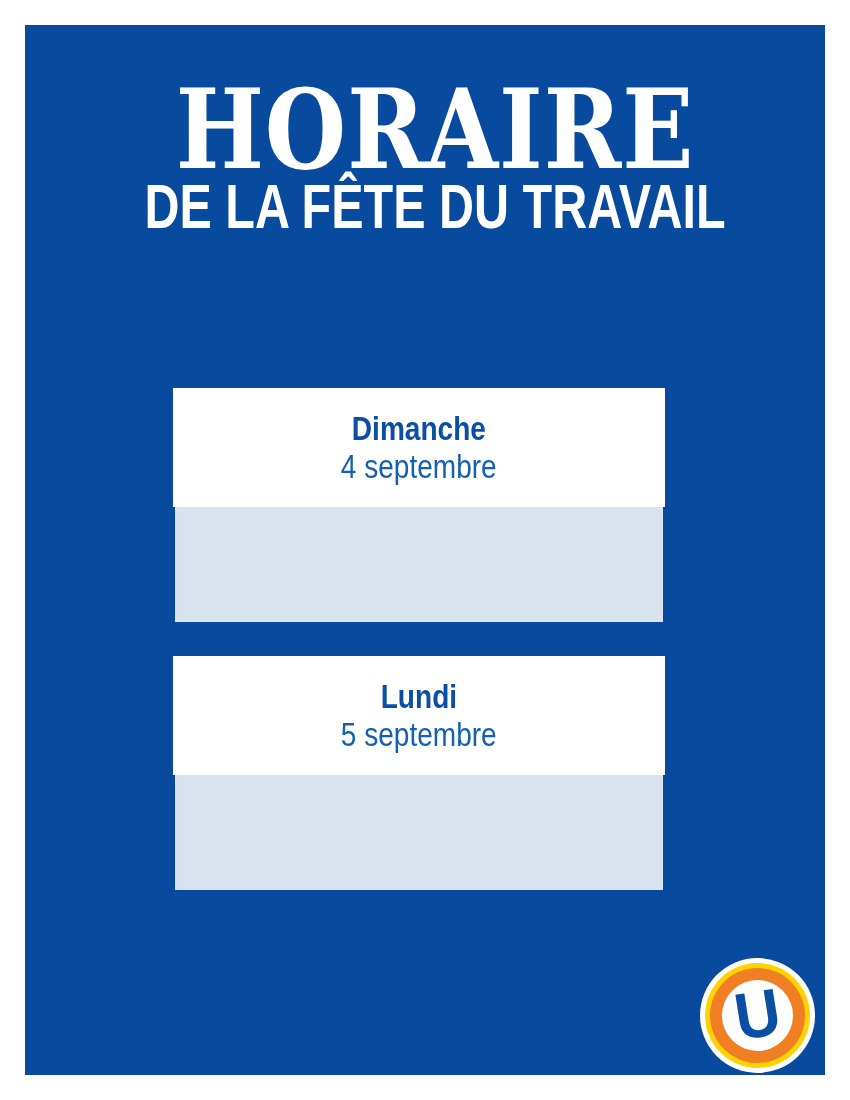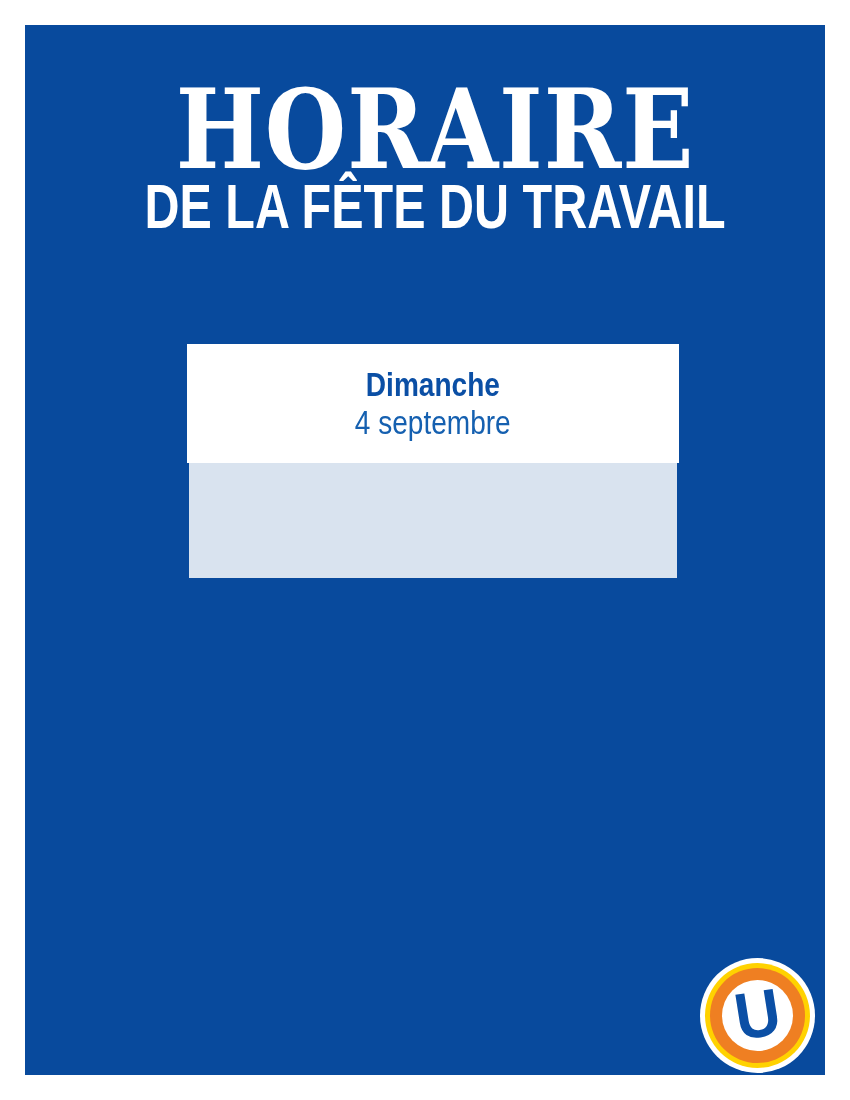--- a/index.html
+++ b/index.html
@@ -48,22 +48,23 @@
     font-size: 63px;
     line-height: 1;
     transform: scaleX(0.77);
     transform-origin: center;
     white-space: nowrap;
   }
 
   
   .card {
     position: absolute;
-    left: 162px;
+    left: 148px;
     width: 492px;
+    margin-top: 44px;
   }
   .card-1 { top: 319px; }
   .card-2 { top: 587px; }
   .card-header {
     width: 100%;
     height: 119px;
     background: var(--white, #ffffff);
     display: flex;
     flex-direction: column;
     align-items: center;
@@ -144,20 +145,27 @@
     </div>
 
     <div class="card card-1">
       <div class="card-header">
         <div class="day">Dimanche</div>
         <div class="date">4 septembre</div>
       </div>
       <div class="card-body"></div>
     </div>
 
+    <div class="card card-2">
+      <div class="card-header">
+        <div class="day">Lundi</div>
+        <div class="date">5 septembre</div>
+      </div>
+      <div class="card-body"></div>
+    </div>
 
     <div class="logo">
       <div class="logo-ring-yellow">
         <div class="logo-ring-orange">
           <div class="logo-center">
             <span class="logo-letter">U</span>
           </div>
         </div>
       </div>
     </div>

